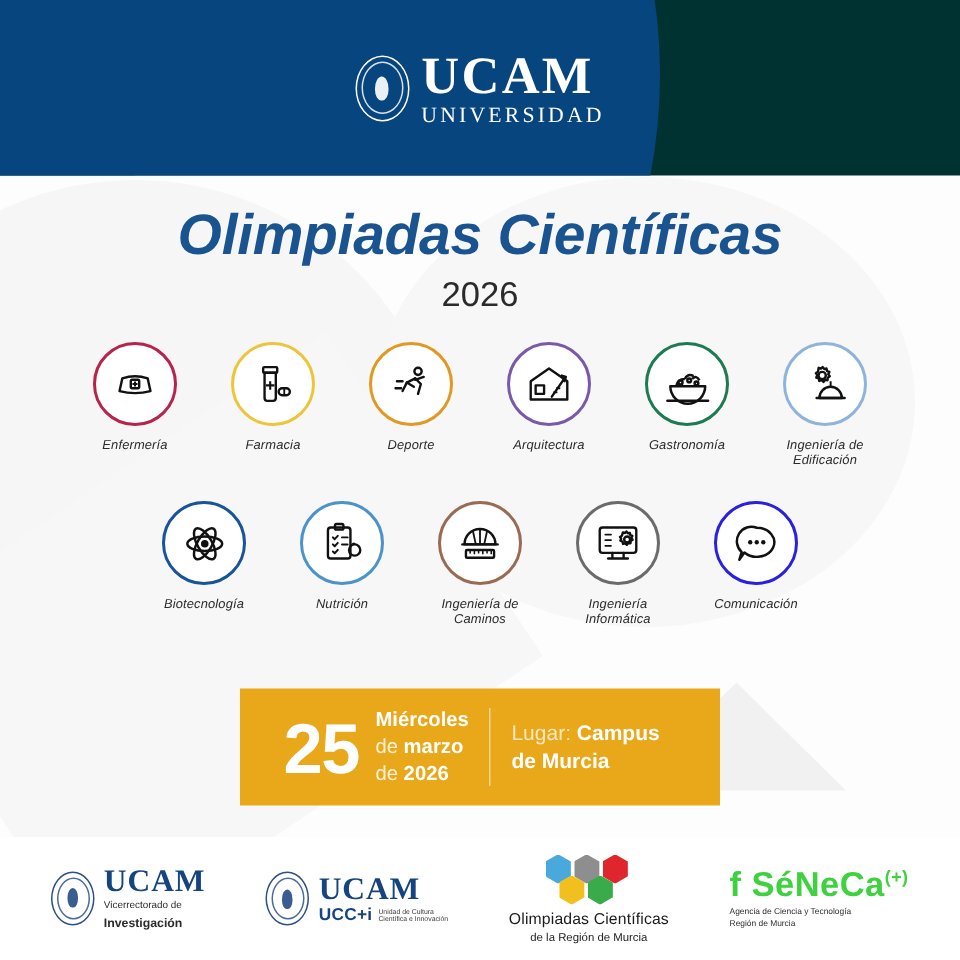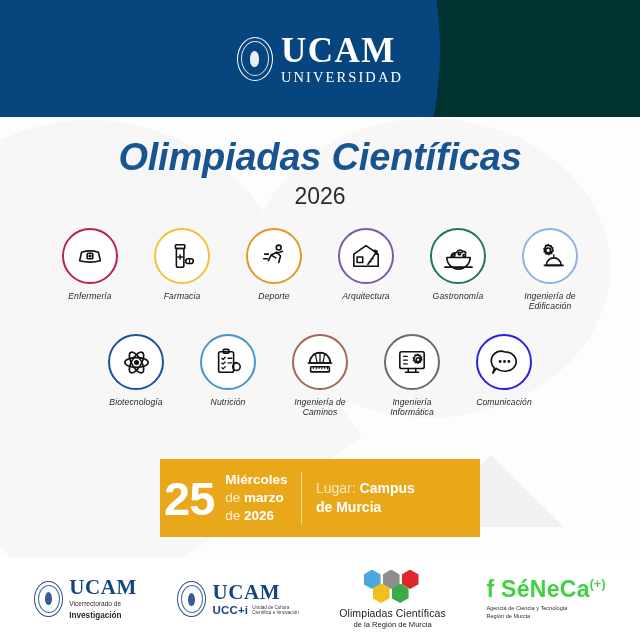--- a/index.html
+++ b/index.html
@@ -100,21 +100,21 @@
   .ring svg{display:block;}
   .cap{
     margin-top:7px;font-size:8.6px;font-style:italic;color:#2a2a2a;
     text-align:center;line-height:1.22;letter-spacing:.1px;
   }
 
   
   .banner{
     position:absolute;left:160px;top:459px;width:320px;height:78px;
     background:#e9a81a;display:flex;align-items:center;box-sizing:border-box;
-    padding-left:4px;
+    padding-left:29px;
   }
   .daynum{
     font-size:47px;font-weight:700;color:#ffffff;line-height:1;
     letter-spacing:-1px;margin-right:11px;
   }
   .datecol{
     color:#ffffff;font-size:13.5px;line-height:1.33;
   }
   .datecol .b{font-weight:700;}
   .datecol .l{font-weight:400;color:#fbf0d8;}

